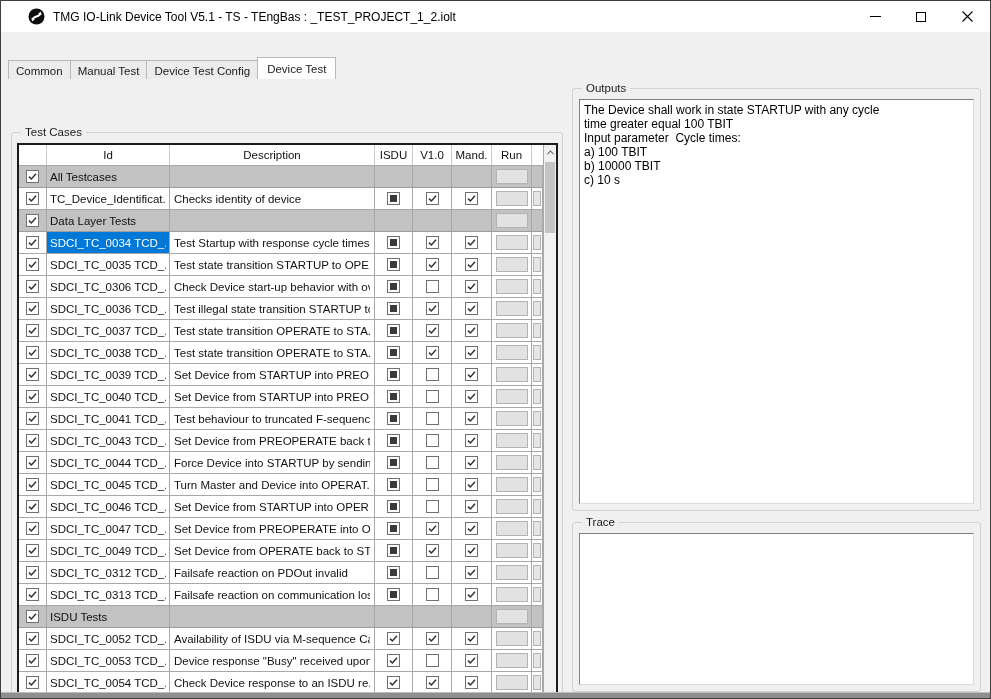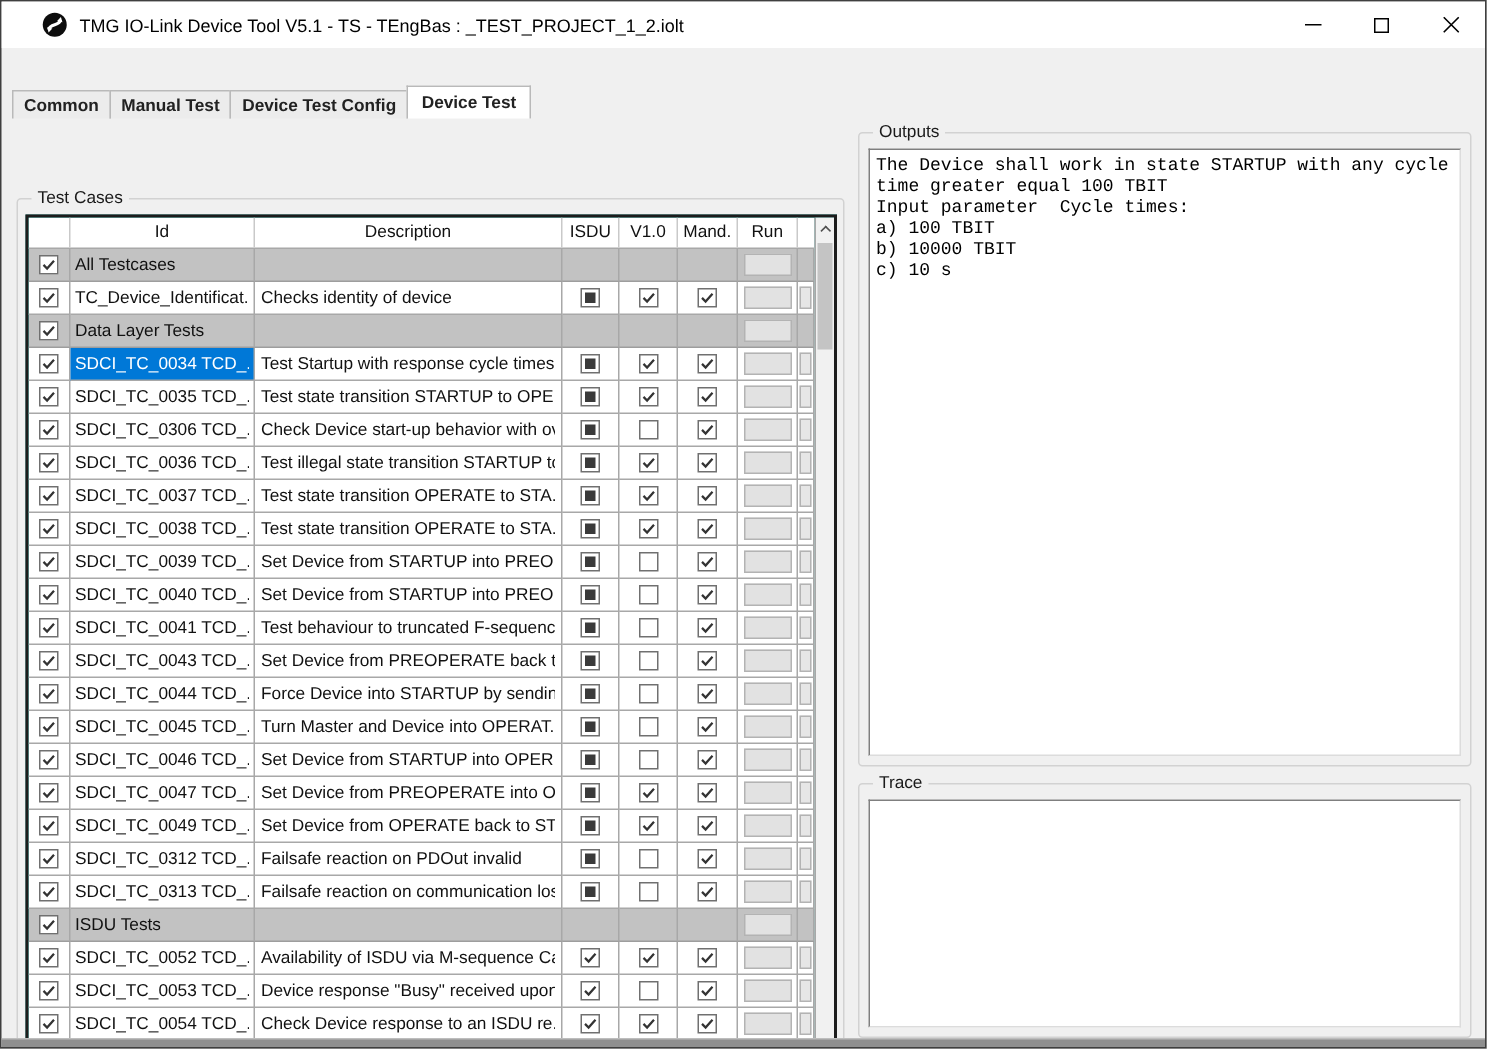--- a/index.html
+++ b/index.html
@@ -19,21 +19,21 @@
   .glyph-min { width:11px; height:1px; background:#000; }
   .glyph-max { width:10px; height:10px; border:1px solid #000; background:transparent; }
 
   
   .menubar { position:absolute; top:31px; left:0; right:0; height:25px; background:#f0f0f0;
              display:flex; align-items:center; padding-left:8px; }
   .menu-item { padding:4px 9px; color:#111; }
 
   
   .tabstrip { position:absolute; top:56px; left:0; right:0; height:22px; padding-left:7px;
-              display:flex; align-items:flex-end;font-weight:bold; }
+              display:flex; align-items:flex-end; }
   .tab { height:19px; padding:2px 7px 0 7px; background:#ececec; border:1px solid #b9b9b9;
          border-bottom:none; margin-right:-1px; display:flex; align-items:center; color:#222; }
   .tab.active { height:22px; background:#ffffff; position:relative; z-index:2; padding:0 9px; }
 
   
   .group { position:absolute; border:1px solid #d2d2d2; border-radius:3px; }
   .group-label { position:absolute; top:-8px; left:9px; background:#f0f0f0; padding:0 4px;
                  font-size:11.5px; color:#1a1a1a; line-height:14px; }
   .fs-testcases { left:10px; top:87px; width:552px; height:604px;margin-top:44px; }
   .fs-outputs   { left:571px; top:87px; width:409px; height:423px; }
@@ -80,21 +80,21 @@
             display:flex; align-items:center; justify-content:center; }
   .sb-up { top:0; } .sb-down { bottom:0; }
   .chev { width:5px; height:5px; border:solid #505050; border-width:0 1.4px 1.4px 0; }
   .chev-up { transform:rotate(-135deg) translate(-1px,-1px); }
   .chev-down { transform:rotate(45deg) translate(-1px,-1px); }
   .sb-thumb { position:absolute; left:1px; top:17px; width:10px; height:71px; background:#c4c4c4; }
 
   
   .sunken { position:absolute; left:6px; right:6px; top:10px; bottom:6px; background:#fff;
             border:1px solid; border-color:#7f7f7f #dcdcdc #dcdcdc #7f7f7f; overflow:hidden; }
-  .mono { font-family:Liberation Mono, monospace; font-size:12px; line-height:14px;
+  .mono { font-family:Liberation Sans, sans-serif; font-size:12px; line-height:14px;
           padding:3px 4px; white-space:pre-wrap; color:#000; }
 
   
   .bottom-frame { position:absolute; left:0; right:0; bottom:0; height:6px; background:#8f8f8f;
                   border-top:1px solid #bdbdbd; }
 </style>
 </head>
 <body>
 
 <div class="window">

